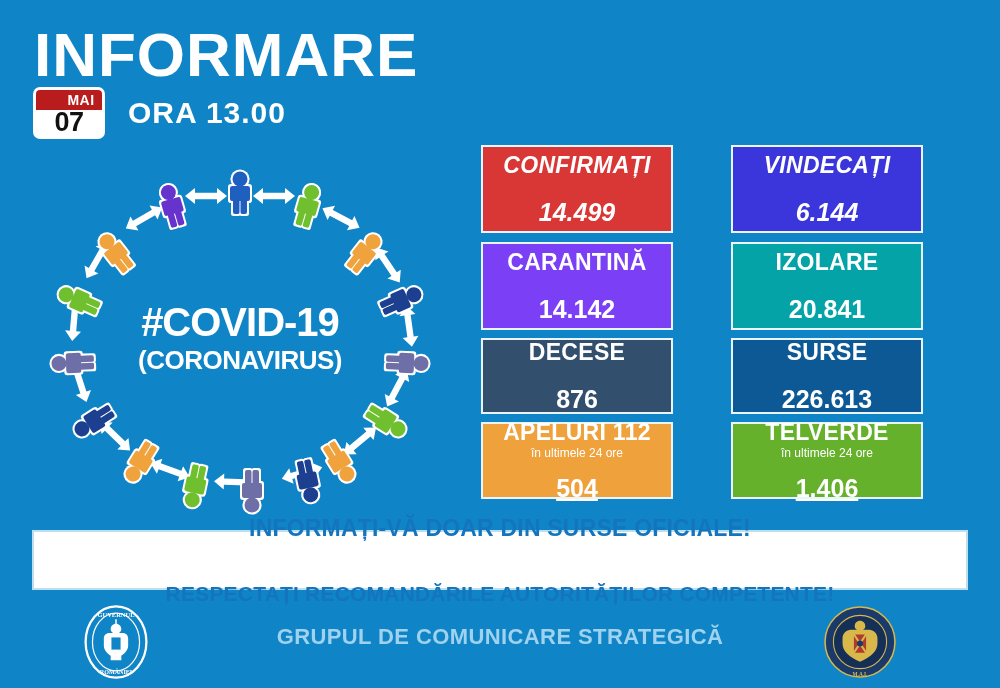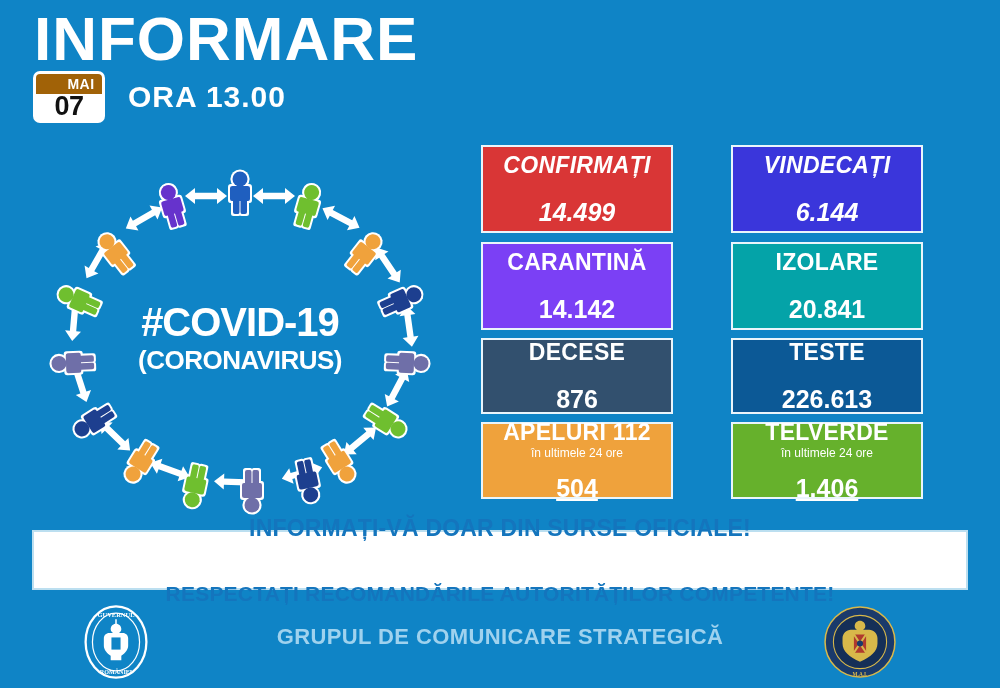--- a/index.html
+++ b/index.html
@@ -11,21 +11,21 @@
     height: 688px;
     overflow: hidden;
     background: #0f84c6;
     font-family: "Liberation Sans", sans-serif;
     position: relative;
   }
 
   
   #header {
     position: absolute;
-    left: 0; top: 0;
+    left: 0; top: 16px;
     width: 827px;
     height: 140px;
   }
   #main-title {
     position: absolute;
     left: 34px;
     top: 4px;
     font-size: 62px;
     font-weight: bold;
     color: #ffffff;
@@ -213,21 +213,21 @@
   #seal-right { left: 822px; }
 </style>
 </head>
 <body style="background: rgb(15, 132, 198);">
 
 <div id="header">
 
   <div id="main-title">INFORMARE</div>
 
   <div id="calendar-icon">
-    <div id="calendar-month" style="background: #a16207; padding-left: 24px;">MAI</div>
+    <div id="calendar-month" style="background: #b91c1c; padding-left: 24px;">MAI</div>
     <div id="calendar-day" style="color: rgb(17, 17, 17);">07</div>
   </div>
 
   <div id="hour-label">ORA 13.00</div>
 </div>
 
 <div id="circle-graphic">
   <svg width="420" height="360" viewBox="0 0 420 360">
     <defs>
 
@@ -375,21 +375,21 @@
     <div class="stat-label">IZOLARE</div>
     <div class="stat-value">20.841</div>
   </div>
 
   <div class="stat-box col-l row-3" style="background: rgb(50, 80, 110);">
     <div class="stat-label">DECESE</div>
     <div class="stat-value">876</div>
   </div>
 
   <div class="stat-box col-r row-3" style="background: rgb(12, 89, 150);">
-    <div class="stat-label">TESTE</div>
+    <div class="stat-label">SURSE</div>
     <div class="stat-value">226.613</div>
   </div>
 
   <div class="stat-box col-l row-4 compact" style="background: rgb(239, 162, 60);">
     <div class="stat-label">APELURI 112</div>
     <div class="stat-sub">în ultimele 24 ore</div>
     <div class="stat-value">504</div>
   </div>
 
   <div class="stat-box col-r row-4 compact" style="background: rgb(102, 177, 44);">

